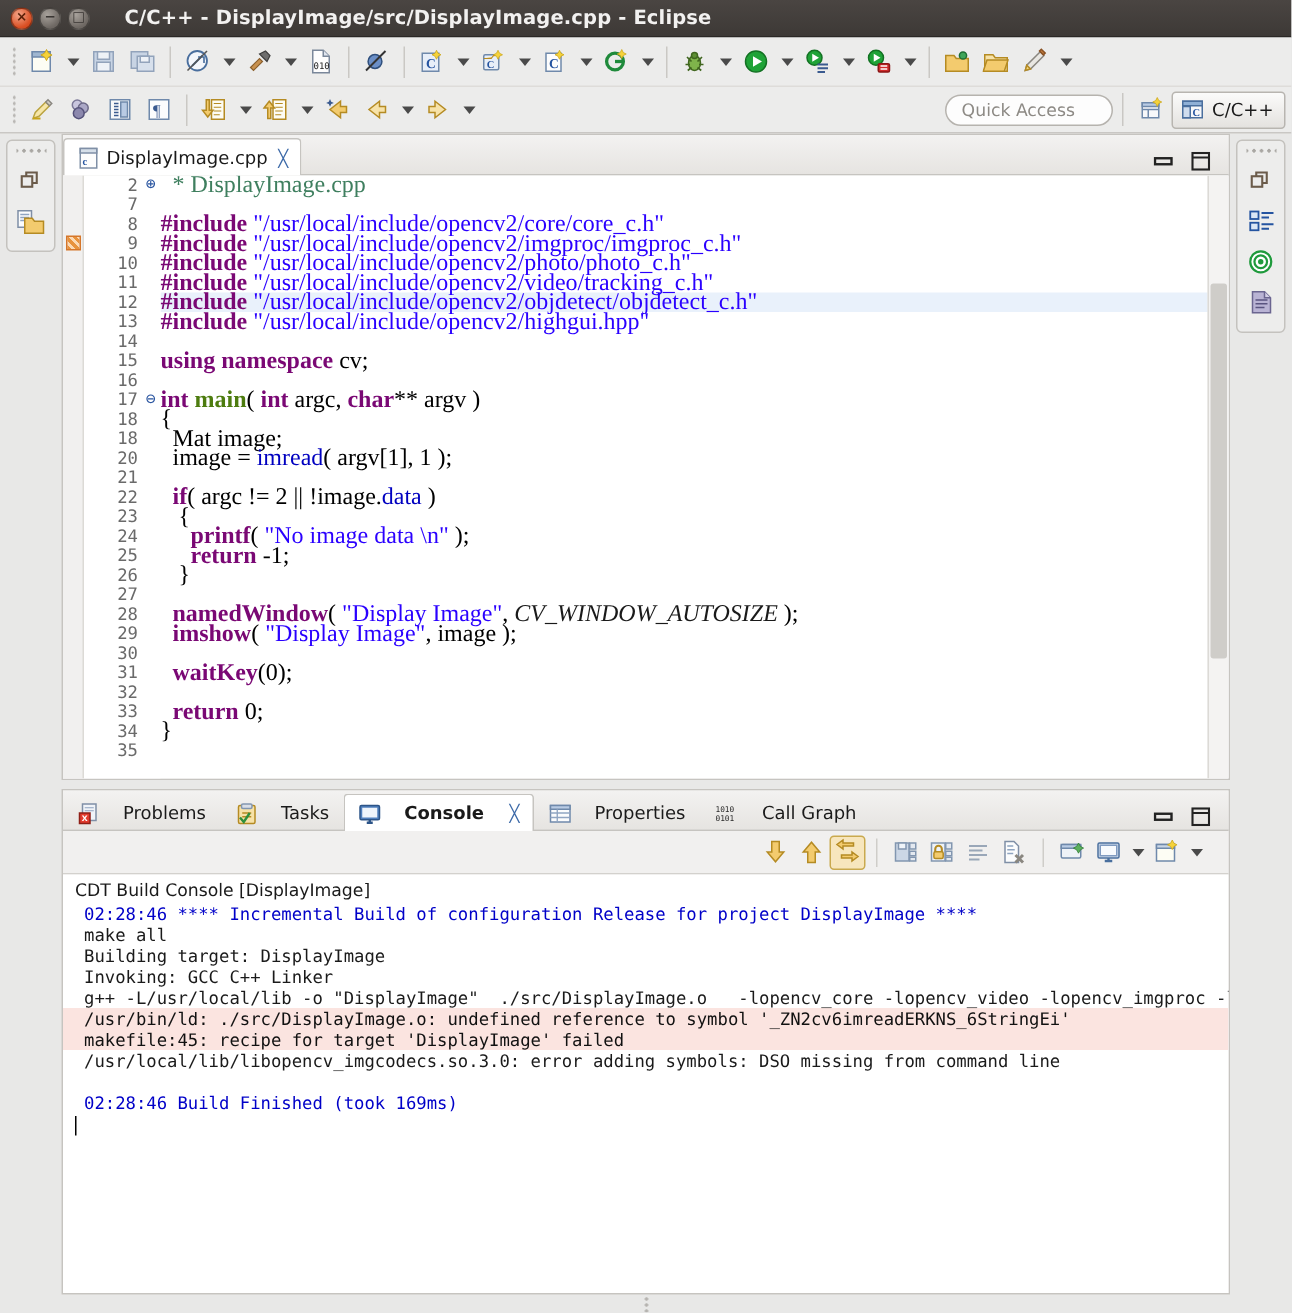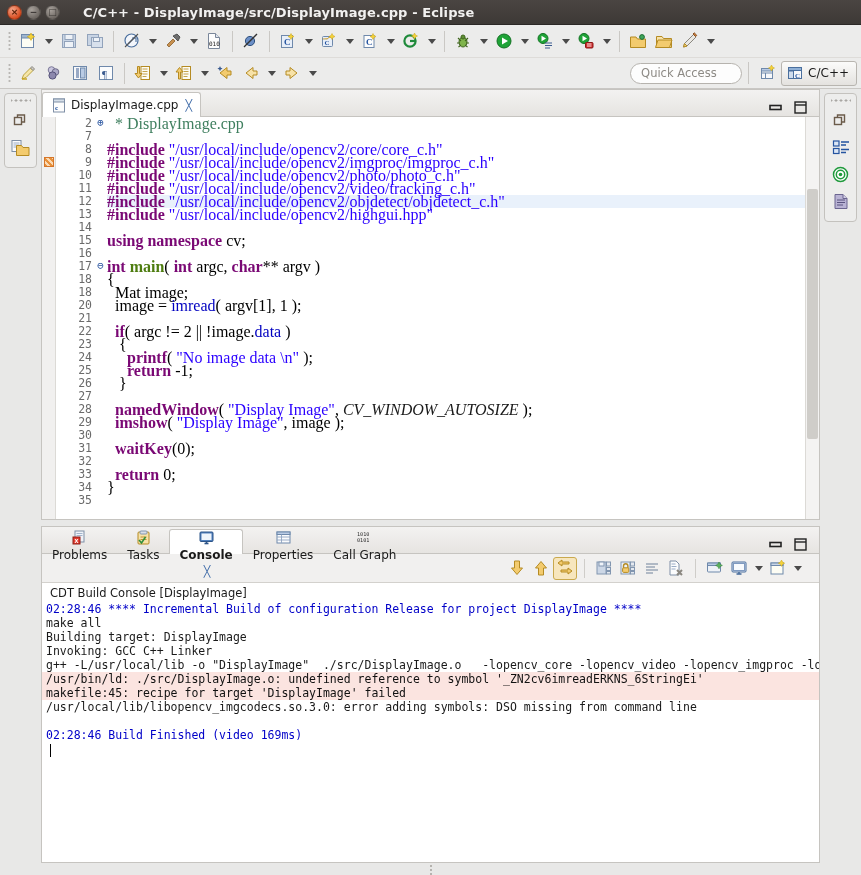--- a/index.html
+++ b/index.html
@@ -224,24 +224,24 @@
     background: #f4f3f2; border-left: 1px solid #dcdad6;
   }
   .sb-thumb {
     position: absolute; left: 1px; right: 1px;
     background: #cfcdc9; border-radius: 2px;
   }
 
   
   .console-part { flex: 1; margin-top: 6px; min-height:0; }
   .ctab {
-    height: 25px; display: flex; align-items: center; gap: 3px;
+    height: 25px; display: flex; align-items: center; gap: 15px;
     padding: 0 9px; font-size: 12px;
     border: 1px solid transparent; border-bottom: none;
-    position: relative; top: 1px; flex-direction: column;
+    position: relative; top: 1px;
   }
   .ctab.active {
     background: #ffffff; border-color: #c6c4c0;
     border-top-left-radius: 3px; border-top-right-radius: 3px;
     font-weight: bold;
   }
   .console-toolbar {
     height: 29px; display: flex; align-items: center;
     justify-content: flex-end;
     background: #f1f0ef;
@@ -259,21 +259,21 @@
     flex: 1; background: #ffffff; position: relative;
     overflow: hidden;
     display: flex; flex-direction: column;
   }
   .console-head {
     font-size: 11.5px; padding: 3px 0 2px 8px; color: #1a1a1a;
   }
   .cline {
     font-family: "DejaVu Sans Mono", monospace;
     font-size: 11.5px; line-height: 14px;
-    padding-left: 4px; white-space: pre;
+    padding-left: 14px; white-space: pre;
   }
   .cline.blue { color: #0000c8; }
   .cline.err { background: #fbe4e0; color: #111; }
   .cline.blank { height: 14px; }
   .caret-bar {
     width: 1px; height: 13px; background: #000;
     margin-left: 8px; margin-top: 2px;
   }
   .bottom-grip {
     position: absolute; left: 0; right: 0; bottom: 0; height: 12px;
@@ -852,21 +852,21 @@
           <div id="console-lines">
               <div class="cline blue">02:28:46 **** Incremental Build of configuration Release for project DisplayImage ****</div>
               <div class="cline">make all</div>
               <div class="cline">Building target: DisplayImage</div>
               <div class="cline">Invoking: GCC C++ Linker</div>
               <div class="cline">g++ -L/usr/local/lib -o "DisplayImage"  ./src/DisplayImage.o   -lopencv_core -lopencv_video -lopencv_imgproc -lopencv_highgui</div>
               <div class="cline err">/usr/bin/ld: ./src/DisplayImage.o: undefined reference to symbol '_ZN2cv6imreadERKNS_6StringEi'</div>
               <div class="cline err">makefile:45: recipe for target 'DisplayImage' failed</div>
               <div class="cline">/usr/local/lib/libopencv_imgcodecs.so.3.0: error adding symbols: DSO missing from command line</div>
               <div class="cline blank">&nbsp;</div>
-              <div class="cline blue">02:28:46 Build Finished (video 169ms)</div>
+              <div class="cline blue">02:28:46 Build Finished (took 169ms)</div>
             </div>
           <div class="caret-bar"></div>
         </div>
       </div>
     </div>
 
     <div class="railbar">
       <div class="rail-box">
         <div class="rail-grip"></div>
         <div class="rail-icon">

